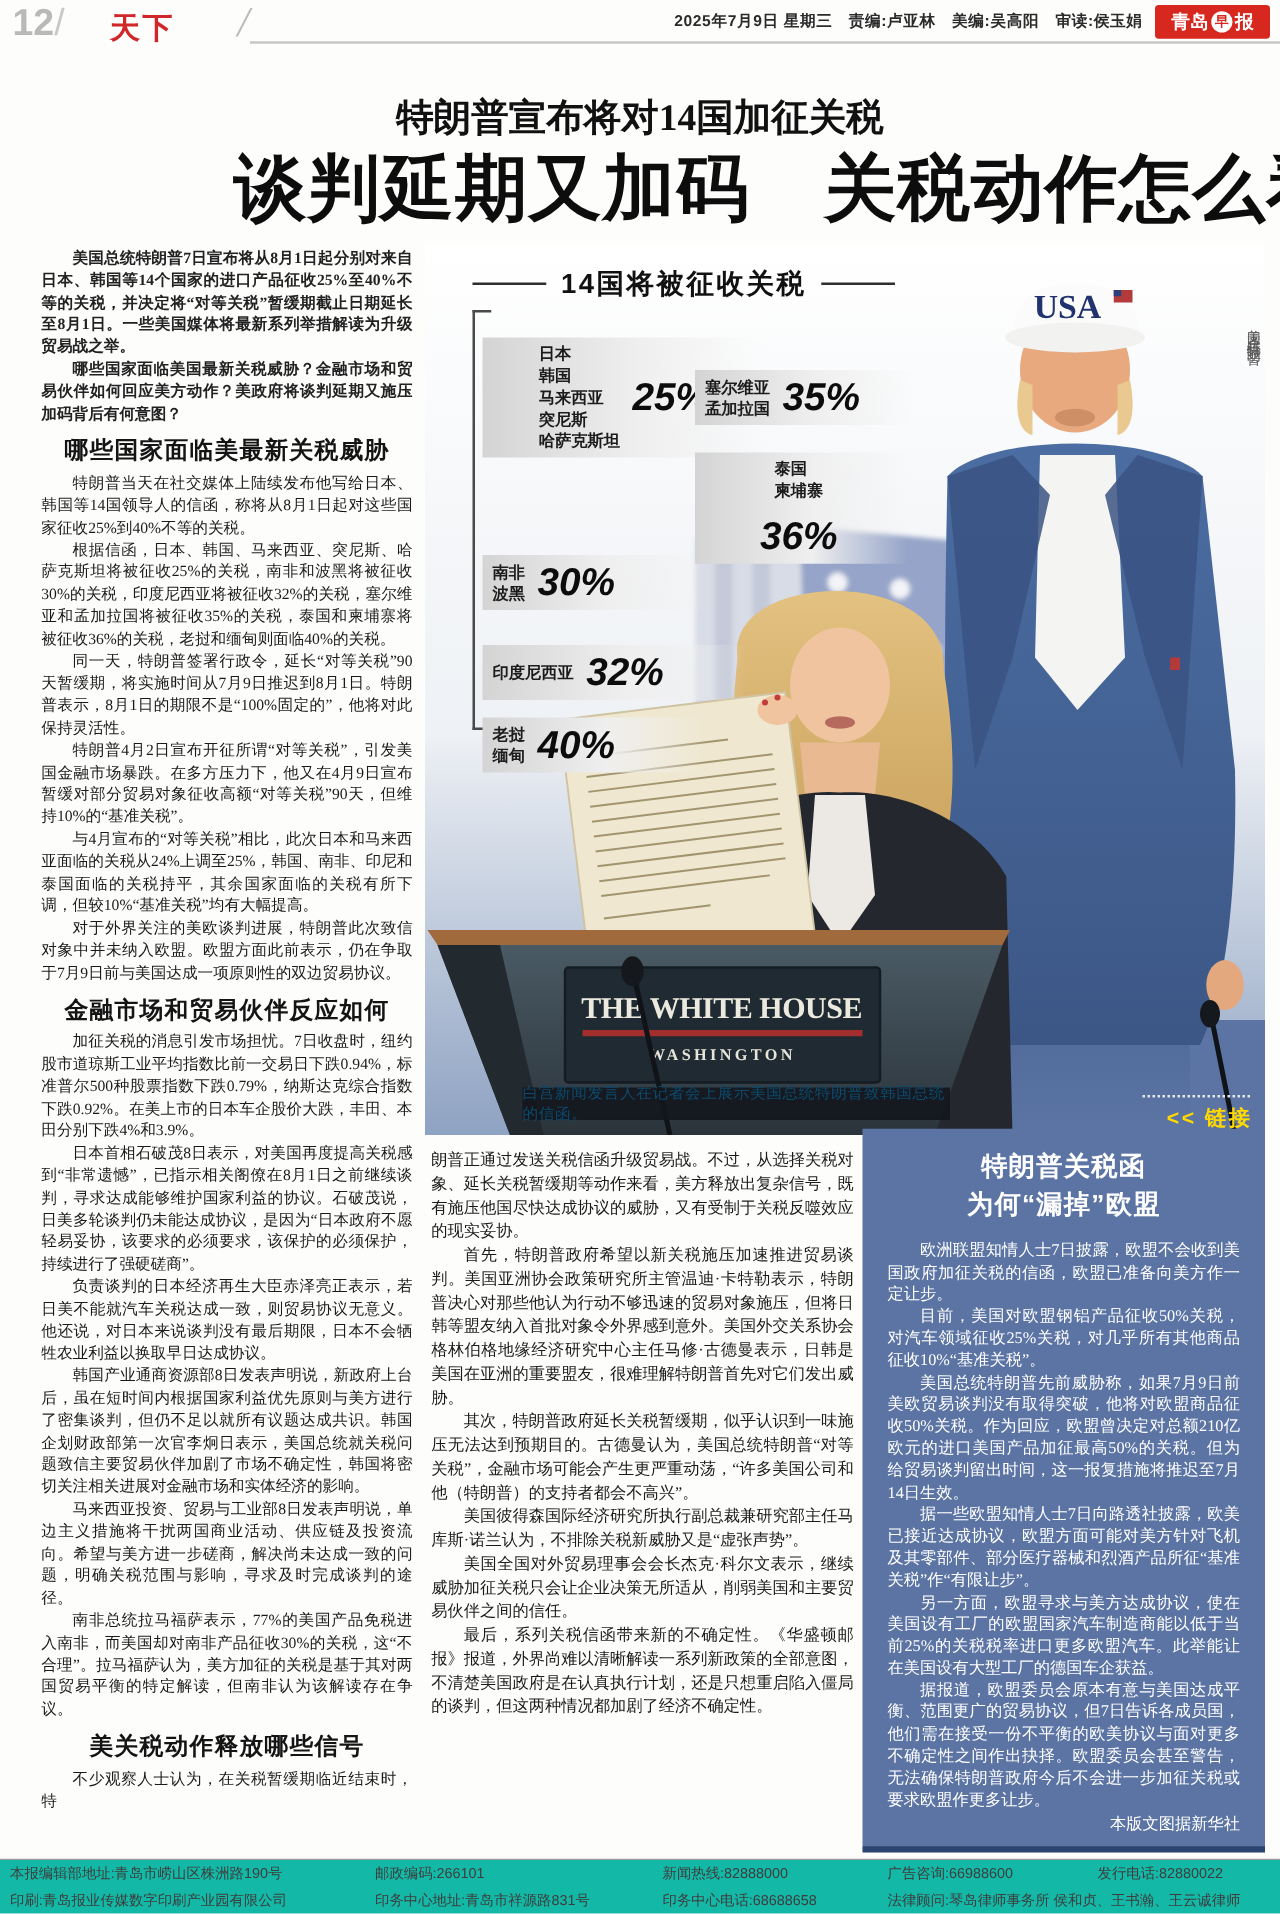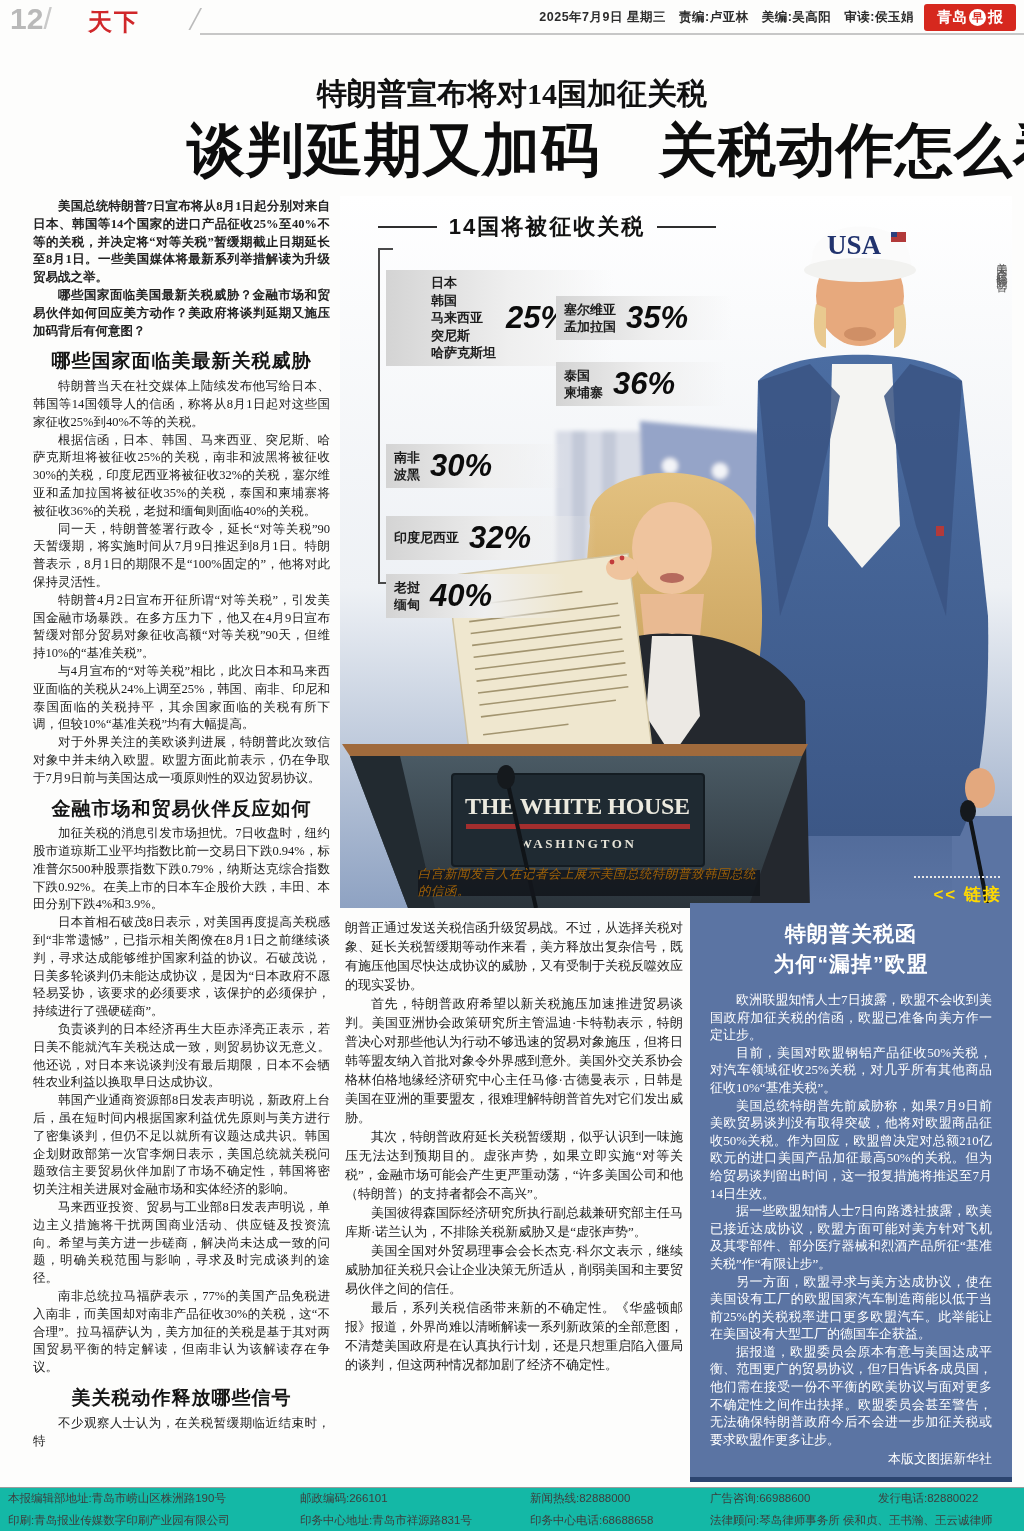--- a/index.html
+++ b/index.html
@@ -37,21 +37,21 @@
   .para.lead{font-weight:bold;color:#222;}
   .subhead{font-size:19px;font-weight:900;text-align:center;margin:12px 0 8px;letter-spacing:1px;
            font-family:"Liberation Sans",sans-serif;color:#141414;}
 
   
   .photo{position:absolute;left:340px;top:196px;width:672px;height:712px;overflow:hidden;}
   .photo svg{position:absolute;left:0;top:0;}
   .side-cap{position:absolute;right:3px;top:58px;writing-mode:vertical-rl;font-size:11px;color:#555;
             letter-spacing:3px;}
   .photo-cap{position:absolute;left:78px;top:674px;width:342px;height:26px;background:rgba(18,22,27,.88);
-             color:#a16207;font-size:12.5px;display:flex;align-items:center;justify-content:center;letter-spacing:.5px;font-style:italic;}
+             color:#0c4a6e;font-size:12.5px;display:flex;align-items:center;justify-content:center;letter-spacing:.5px;}
   .link-tag{position:absolute;right:10px;bottom:2px;color:#ffd900;font-weight:900;font-size:17px;
             font-family:"Liberation Sans",sans-serif;letter-spacing:2px;text-align:center;}
   .link-dots{position:absolute;right:12px;bottom:30px;width:86px;border-top:2px dotted #e8e8e8;}
 
   
   .ig{position:absolute;left:38px;top:16px;width:338px;height:376px;}
   .ig-title{display:flex;align-items:center;gap:12px;font-size:22px;font-weight:900;color:#111;
             font-family:"Liberation Sans",sans-serif;letter-spacing:2px;}
   .ig-title::before,.ig-title::after{content:"";flex:1;height:2px;background:#2e2e2e;}
   .ig-bracket{position:absolute;left:0;top:36px;bottom:4px;width:2px;background:#4a4a4a;}
@@ -62,21 +62,21 @@
           padding:4px 12px 4px 8px;}
   .tariff .names{font-size:13px;font-weight:bold;line-height:17.5px;white-space:pre-line;color:#1c1c1c;
                  font-family:"Liberation Sans",sans-serif;}
   .tariff .rate{font-size:31px;font-weight:900;font-style:italic;color:#0c0c0c;
                 font-family:"Liberation Sans","DejaVu Sans",sans-serif;}
   .t0{left:8px;top:58px;width:170px;padding-left:45px;}
   .t1{left:8px;top:232px;width:160px;}
   .t2{left:8px;top:304px;width:190px;}
   .t3{left:8px;top:362px;width:160px;}
   .t4{left:178px;top:84px;width:156px;}
-  .t5{left:178px;top:150px;width:150px;}
+  .t5{left:178px;top:150px;width:150px;flex-direction:column;}
 
   
   .sidebar{position:absolute;left:690px;top:903px;width:322px;height:579px;background:#5b74a3;
            color:#fff;padding:12px 20px 0;box-sizing:border-box;overflow:hidden;
            font-size:13px;line-height:17.6px;}
   .sidebar::after{content:"";position:absolute;left:0;bottom:0;width:100%;height:5px;background:#2c4470;}
   .sb-title{white-space:pre-line;text-align:center;font-size:21px;font-weight:900;line-height:30px;
             margin:4px 0 12px;font-family:"Liberation Sans",sans-serif;letter-spacing:1px;}
   .sb-credit{text-align:right;font-weight:normal;margin-top:2px;}
 
@@ -292,21 +292,21 @@
 
     <div class="side-cap">美国总统特朗普。</div>
     <div class="photo-cap">白宫新闻发言人在记者会上展示美国总统特朗普致韩国总统的信函。</div>
     <div class="link-dots"></div>
     <div class="link-tag">&lt;&lt; 链接</div>
   </div>
 
   <div class="colM">
       <div class="para noindent">朗普正通过发送关税信函升级贸易战。不过，从选择关税对象、延长关税暂缓期等动作来看，美方释放出复杂信号，既有施压他国尽快达成协议的威胁，又有受制于关税反噬效应的现实妥协。</div>
       <div class="para">首先，特朗普政府希望以新关税施压加速推进贸易谈判。美国亚洲协会政策研究所主管温迪·卡特勒表示，特朗普决心对那些他认为行动不够迅速的贸易对象施压，但将日韩等盟友纳入首批对象令外界感到意外。美国外交关系协会格林伯格地缘经济研究中心主任马修·古德曼表示，日韩是美国在亚洲的重要盟友，很难理解特朗普首先对它们发出威胁。</div>
-      <div class="para">其次，特朗普政府延长关税暂缓期，似乎认识到一味施压无法达到预期目的。虚张声势，如果立即实施“对等关税”，金融市场可能会产生更严重动荡，“许多美国公司和他（特朗普）的支持者都会不高兴”。</div>
+      <div class="para">其次，特朗普政府延长关税暂缓期，似乎认识到一味施压无法达到预期目的。古德曼认为，美国总统特朗普“对等关税”，金融市场可能会产生更严重动荡，“许多美国公司和他（特朗普）的支持者都会不高兴”。</div>
       <div class="para">美国彼得森国际经济研究所执行副总裁兼研究部主任马库斯·诺兰认为，不排除关税新威胁又是“虚张声势”。</div>
       <div class="para">美国全国对外贸易理事会会长杰克·科尔文表示，继续威胁加征关税只会让企业决策无所适从，削弱美国和主要贸易伙伴之间的信任。</div>
       <div class="para">最后，系列关税信函带来新的不确定性。《华盛顿邮报》报道，外界尚难以清晰解读一系列新政策的全部意图，不清楚美国政府是在认真执行计划，还是只想重启陷入僵局的谈判，但这两种情况都加剧了经济不确定性。</div>
     </div>
 
   <aside class="sidebar">
     <div class="sb-title">特朗普关税函
 为何“漏掉”欧盟</div>
     <div>
         <div class="para">欧洲联盟知情人士7日披露，欧盟不会收到美国政府加征关税的信函，欧盟已准备向美方作一定让步。</div>

